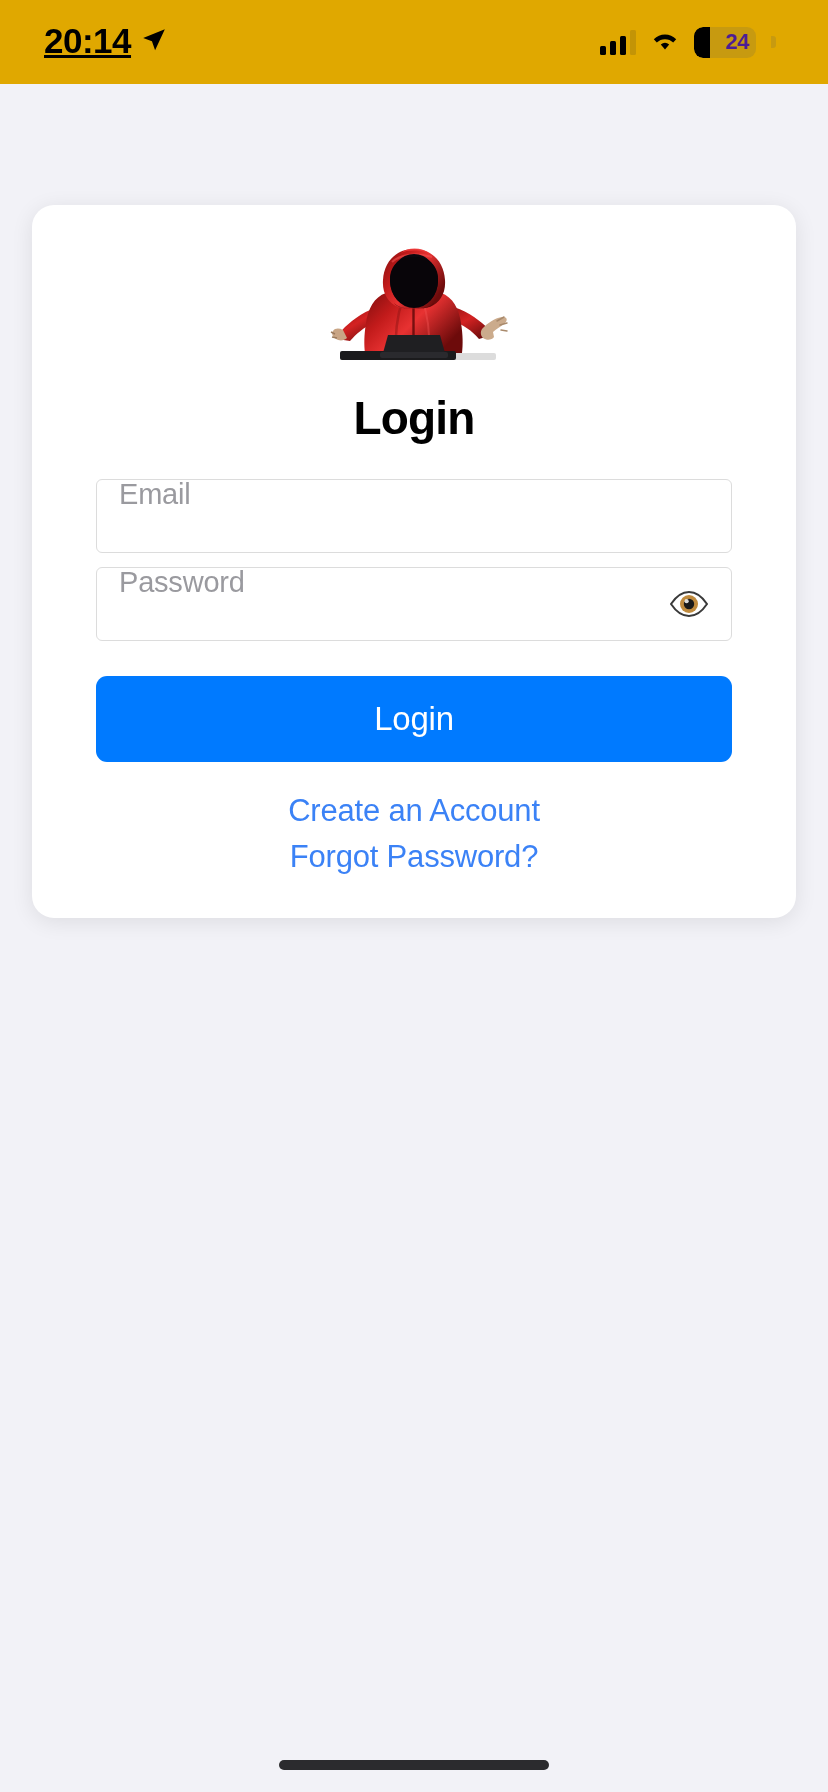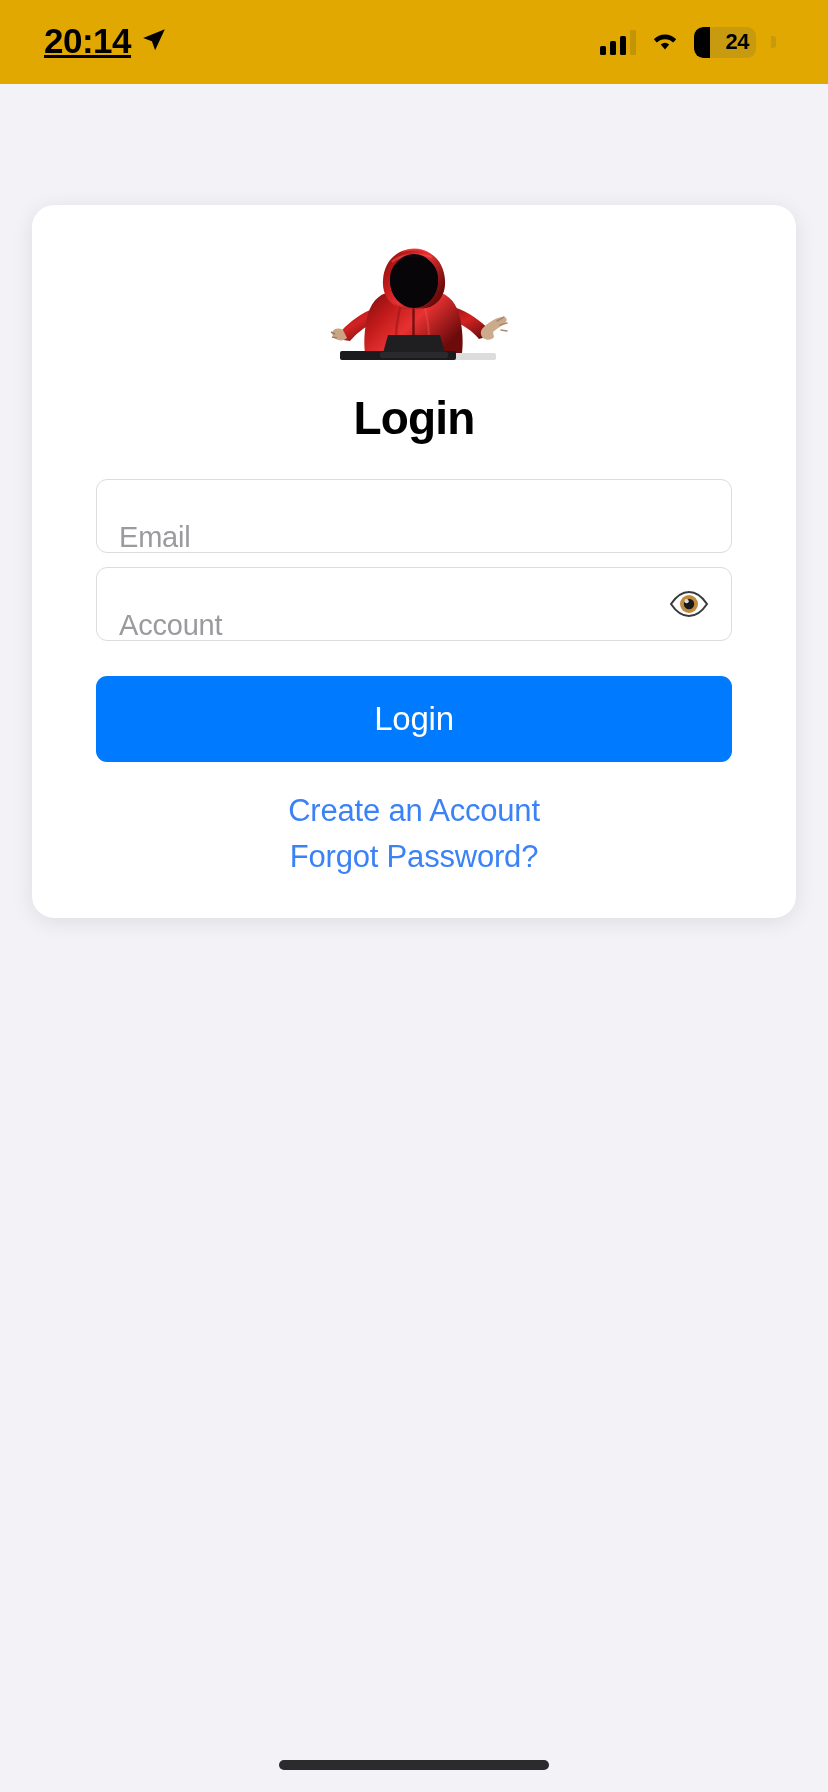--- a/index.html
+++ b/index.html
@@ -42,21 +42,21 @@
     display:flex; align-items:center; justify-content:flex-end;
     overflow:hidden;
   }
   .battery .fill{
     position:absolute; left:0; top:0; bottom:0;
     width:26%; background:#000;
     border-radius:9px 0 0 9px;
   }
   .battery .pct{
     position:relative; z-index:2;
-    font-size:22px; font-weight:700; color:#000000;
+    font-size:22px; font-weight:700; color:#4c1d95;
     line-height:1; padding-right:7px; letter-spacing:-0.5px;
   }
   .batt-cap{
     width:5px; height:12px; margin-left:2px;
     background:#c79a10; border-radius:0 3px 3px 0;
   }
 
   
   .card{
     position:absolute; left:32px; top:205px;
@@ -81,23 +81,23 @@
     letter-spacing:-0.8px;
     margin-top:30px; margin-bottom:38px;
     line-height:1;
   }
 
   
   .field{
     position:relative;
     width:100%; height:74px;
     border:1px solid #dcdcdc;
-    border-radius:11px;
+    border-radius:6px;
     background:#fff;
-    display:flex; align-items:flex-end;
+    display:flex; align-items:flex-start;
     margin-bottom:14px;
   }
   .field .ph{
     font-size:29px; color:#9a9a9f;
     padding-left:22px; line-height:1;
     letter-spacing:-0.2px;
   }
   .eye-btn{
     position:absolute; right:20px; top:50%;
     transform:translateY(-50%);
@@ -239,21 +239,21 @@
     </svg>
   </div>
 
   <div class="title">Login</div>
 
   <div class="field">
     <span class="ph">Email</span>
   </div>
 
   <div class="field">
-    <span class="ph">Account</span>
+    <span class="ph">Password</span>
     <span class="eye-btn">
       <svg width="40" height="28" viewBox="0 0 40 28">
         <path d="M2 14 C8 5 14 2 20 2 C26 2 32 5 38 14 C32 23 26 26 20 26 C14 26 8 23 2 14 Z" fill="#ffffff" stroke="#3a3a3a" stroke-width="2"></path>
         <circle cx="20" cy="14" r="9" fill="#c08b3e"></circle>
         <circle cx="20" cy="14" r="5.2" fill="#1a1a1a"></circle>
         <circle cx="17.6" cy="11.2" r="2.1" fill="#ffffff" opacity="0.85"></circle>
       </svg>
     </span>
   </div>
 

